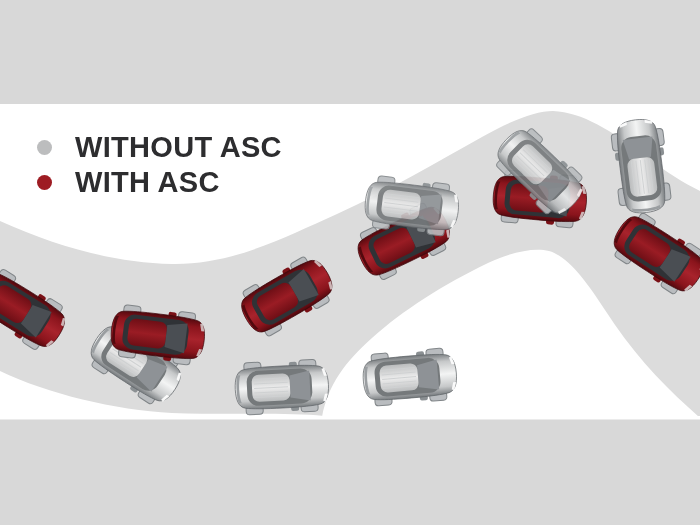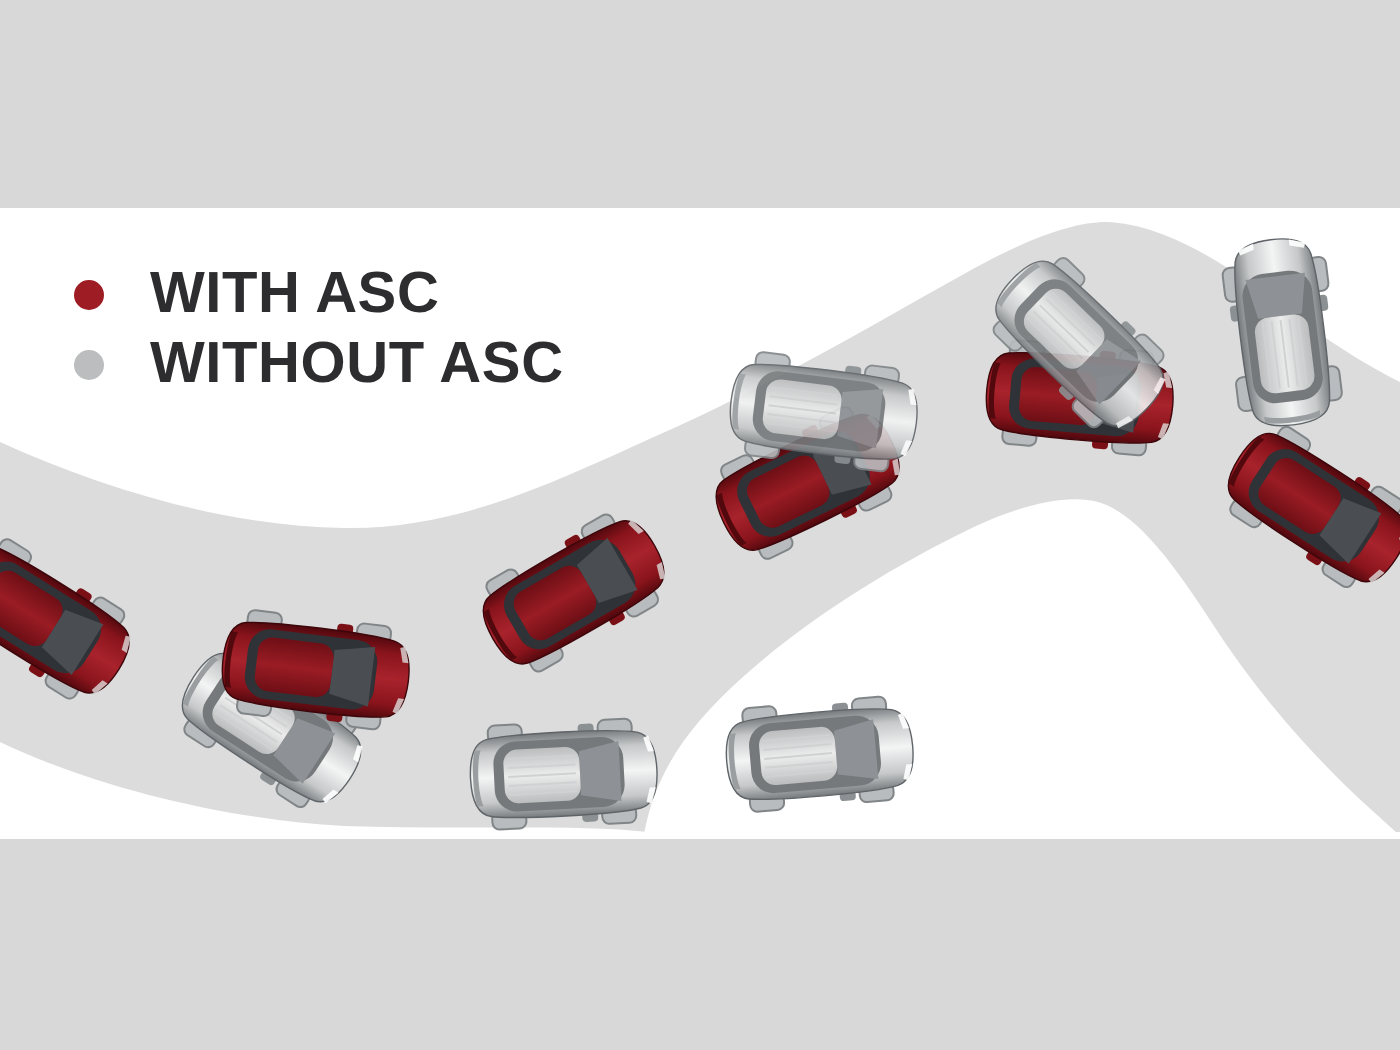--- a/index.html
+++ b/index.html
@@ -138,21 +138,21 @@
         <use href="#car-sym-silver" transform="translate(412 206) rotate(97)" opacity="0.9"></use>
         <use href="#car-sym-red" transform="translate(540 199) rotate(95)" opacity="1"></use>
         <use href="#car-sym-silver" transform="translate(540 172) rotate(134)" opacity="0.9"></use>
         <use href="#car-sym-red" transform="translate(659 254) rotate(123)" opacity="1"></use>
         <use href="#car-sym-silver" transform="translate(641 166) rotate(-7)" opacity="1"></use>
       </g>
   </svg>
 
   <div class="legend">
     <div class="legend-row">
+      <span class="legend-dot" style="background: rgb(188, 189, 190);"></span>
+      <span class="legend-label">WITHOUT ASC</span>
+    </div>
+    <div class="legend-row">
       <span class="legend-dot" style="background: rgb(158, 28, 35);"></span>
       <span class="legend-label">WITH ASC</span>
-    </div>
-    <div class="legend-row">
-      <span class="legend-dot" style="background: rgb(188, 189, 190);"></span>
-      <span class="legend-label">WITHOUT ASC</span>
     </div>
   </div>
 </div>
 
 </body></html>

